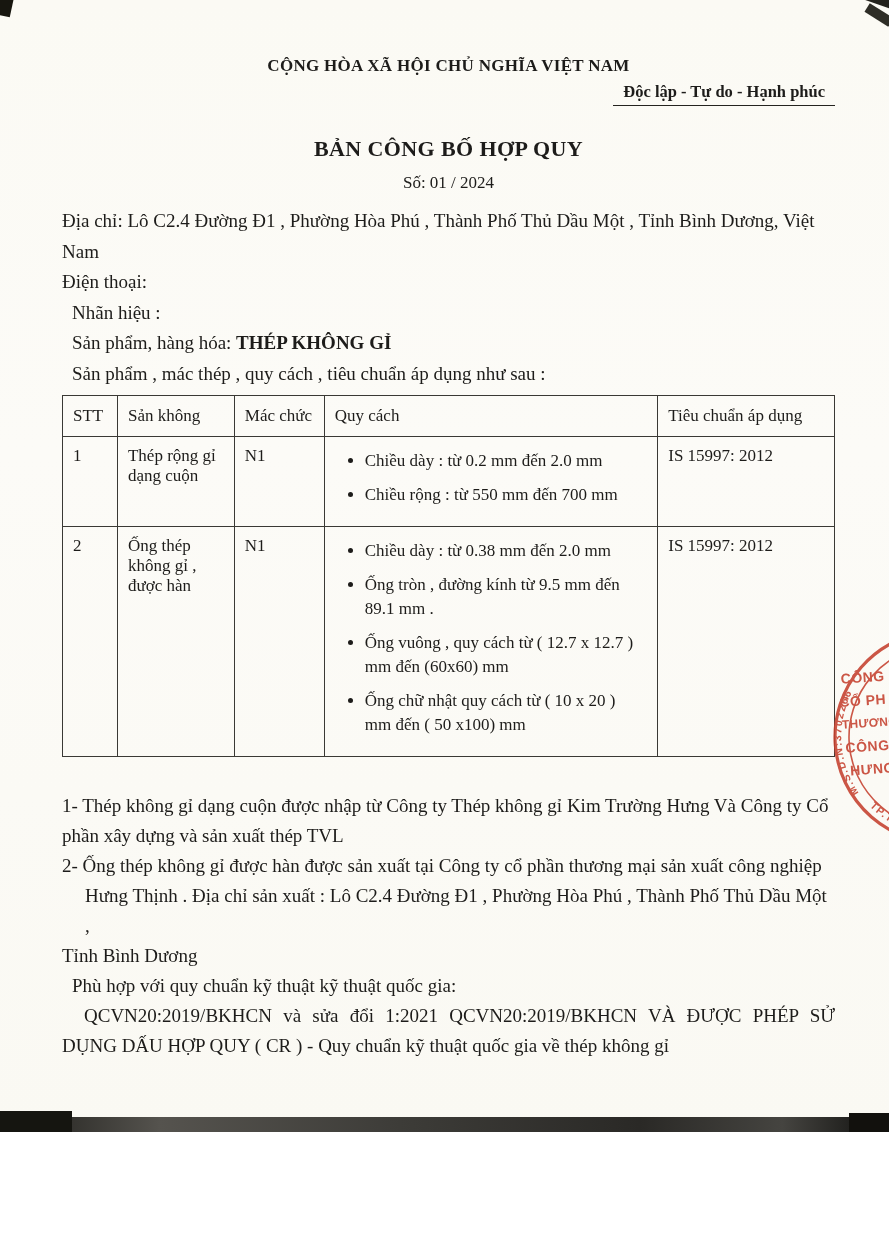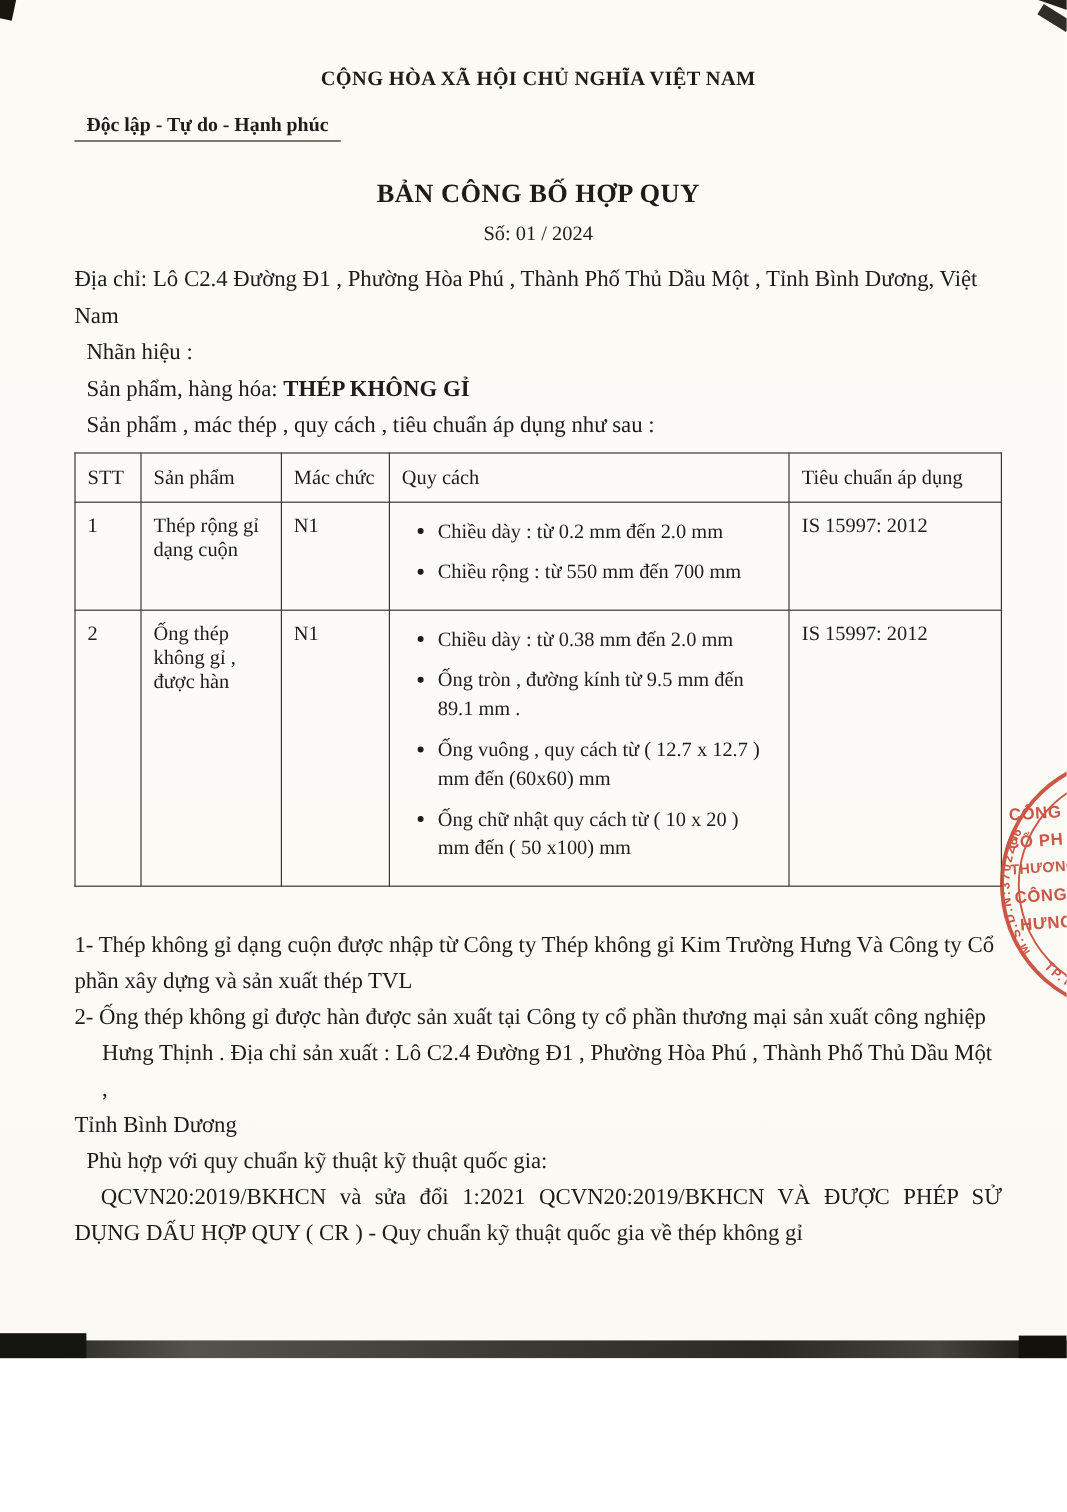--- a/index.html
+++ b/index.html
@@ -9,21 +9,21 @@
     background:linear-gradient(180deg,#fbfaf4 0%, #fcfbf7 40%, #faf9f3 100%);
     overflow:hidden;
     font-family:"Liberation Serif", serif;
     color:#1d1c1a;
   }
   .content { position:absolute; left:62px; top:56px; width:773px; }
 
   
   .vn-header { text-align:center; font-weight:bold; }
   .h1 { font-size:17px; letter-spacing:.3px; }
-  .h2wrap { text-align:left; margin-top:18px;font-family:Liberation Serif, serif; }
+  .h2wrap { text-align:right; margin-top:6px;font-family:Liberation Serif, serif; }
   .h2 { display:inline-block; font-size:16.5px; font-weight:bold;
         border-bottom:1.7px solid #24231f; padding:0 10px 3px 10px; }
 
   .title { text-align:center; font-size:22px; font-weight:bold; letter-spacing:.4px; margin-top:30px; }
   .doc-no { text-align:center; font-size:17px; margin-top:11px; }
 
   
   .info { margin-top:13px; font-size:19px; line-height:30.5px; }
   .info p { margin:0; }
   .info p.sp { padding-left:10px; }
@@ -86,37 +86,38 @@
       <div class="h2wrap">
         <span class="h2">Độc lập - Tự do - Hạnh phúc</span>
       </div>
     </div>
 
     <div class="title">BẢN CÔNG BỐ HỢP QUY</div>
     <div class="doc-no">Số: 01 / 2024</div>
 
     <div class="info">
       <p>Địa chỉ: Lô C2.4 Đường Đ1 , Phường Hòa Phú , Thành Phố Thủ Dầu Một , Tỉnh Bình Dương, Việt Nam</p>
+      <p>Điện thoại:</p>
       <p class="sp">Nhãn hiệu :</p>
       <p class="sp"><span>Sản phẩm, hàng hóa: </span><span class="bold">THÉP KHÔNG GỈ</span></p>
       <p class="sp">Sản phẩm , mác thép , quy cách , tiêu chuẩn áp dụng như sau :</p>
     </div>
 
     <table class="spec">
       <colgroup>
         <col style="width:55px">
           <col style="width:117px">
           <col style="width:90px">
         <col style="width:334px">
           <col style="width:177px">
       </colgroup>
       <thead>
         <tr>
           <th class="c-stt">STT</th>
-          <th>Sản phẩm</th>
+          <th>Sản không</th>
           <th>Mác chức</th>
           <th>Quy cách</th>
           <th>Tiêu chuẩn áp dụng</th>
         </tr>
       </thead>
       <tbody>
         <tr>
           <td class="c-stt">1</td>
           <td>Thép rộng gỉ dạng cuộn</td>
           <td class="c-mac">N1</td>

